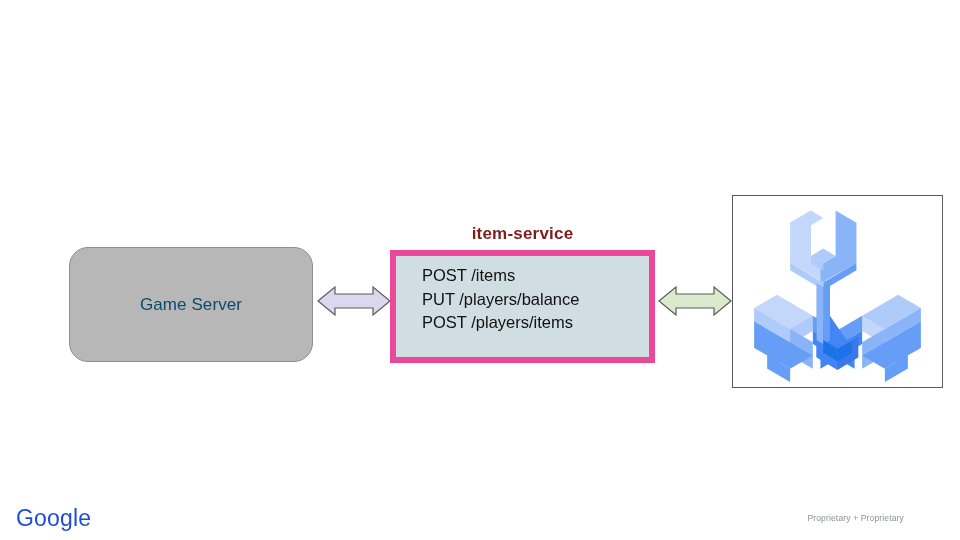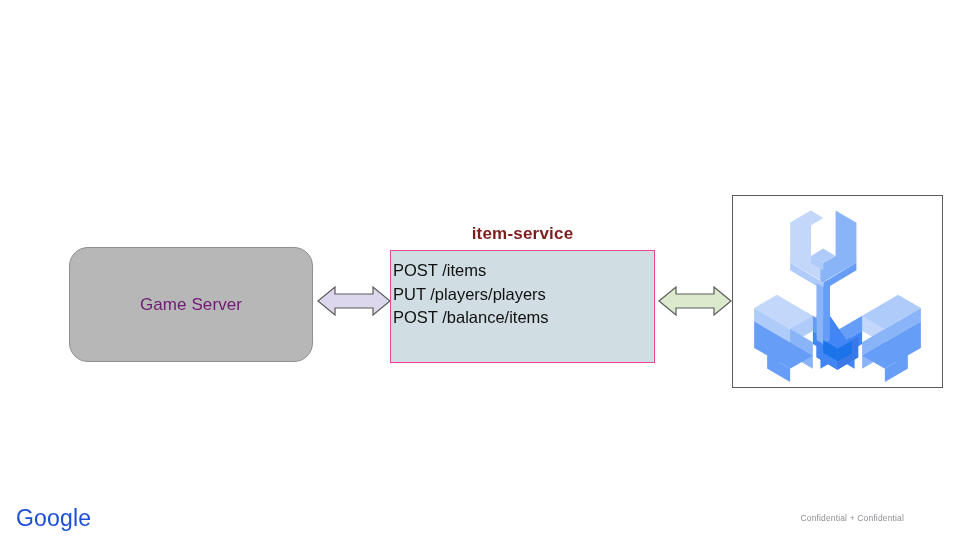--- a/index.html
+++ b/index.html
@@ -29,21 +29,21 @@
     box-sizing: border-box;
     background: #b7b7b7;
     border: 1px solid #8e8e8e;
     border-radius: 19px;
     display: flex;
     align-items: center;
     justify-content: center;
   }
   #game-server-label {
     font-size: 17px;
-    color: #701a75;
+    color: #0c4a6e;
     letter-spacing: 0.1px;
     white-space: nowrap;
   }
 
   
   .arrow-connector {
     position: absolute;
   }
 
   
@@ -59,22 +59,22 @@
     letter-spacing: 0.2px;
   }
   #item-service-box {
     position: absolute;
     left: 390px;
     top: 250px;
     width: 265px;
     height: 113px;
     box-sizing: border-box;
     background: #d0dde2;
-    border: 1px solid #ec4899;
-    padding: 8px 0 0 2px;
+    border: 6px solid #ec4899;
+    padding: 8px 0 0 26px;
   }
   .endpoint-line {
     font-size: 16.5px;
     line-height: 23.5px;
     color: #111111;
     white-space: nowrap;
   }
 
   
   #logo-frame {
@@ -127,22 +127,22 @@
   <div class="arrow-connector" style="left:316px; top:282px; width:76px; height:38px;">
     <svg width="76" height="38" viewBox="0 0 76 38">
       <polygon points="2,19 19,5 19,12 57,12 57,5 74,19 57,33 57,26 19,26 19,33" fill="#ddd7ee" stroke="#5b5b5b" stroke-width="1.2" stroke-linejoin="miter"></polygon>
     </svg>
   </div>
 
   <div id="item-service-title">item-service</div>
 
   <div id="item-service-box">
     <div class="endpoint-line">POST /items</div>
-    <div class="endpoint-line">PUT /players/players</div>
-    <div class="endpoint-line">POST /balance/items</div>
+    <div class="endpoint-line">PUT /players/balance</div>
+    <div class="endpoint-line">POST /players/items</div>
   </div>
 
   <div class="arrow-connector" style="left:657px; top:282px; width:76px; height:38px;">
     <svg width="76" height="38" viewBox="0 0 76 38">
       <polygon points="2,19 19,5 19,12 57,12 57,5 74,19 57,33 57,26 19,26 19,33" fill="#dbeacd" stroke="#5b5b5b" stroke-width="1.2" stroke-linejoin="miter"></polygon>
     </svg>
   </div>
 
   <div id="logo-frame">
     <svg id="tools-logo" viewBox="0 0 200 190">
@@ -202,15 +202,15 @@
 
       <polygon points="44,122 64,110 100,131 100,155 78,142" fill="#8ab4f8" opacity="0"></polygon>
 
       <polygon points="85,146 100,155 100,168 85,159" fill="#1a73e8"></polygon>
       <polygon points="100,155 115,147 115,160 100,168" fill="#1a73e8"></polygon>
     </svg>
   </div>
 
   <div id="google-wordmark">Google</div>
 
-  <div id="confidential-note">Confidential + Confidential</div>
+  <div id="confidential-note">Proprietary + Proprietary</div>
 
 </div>
 
 </body></html>

